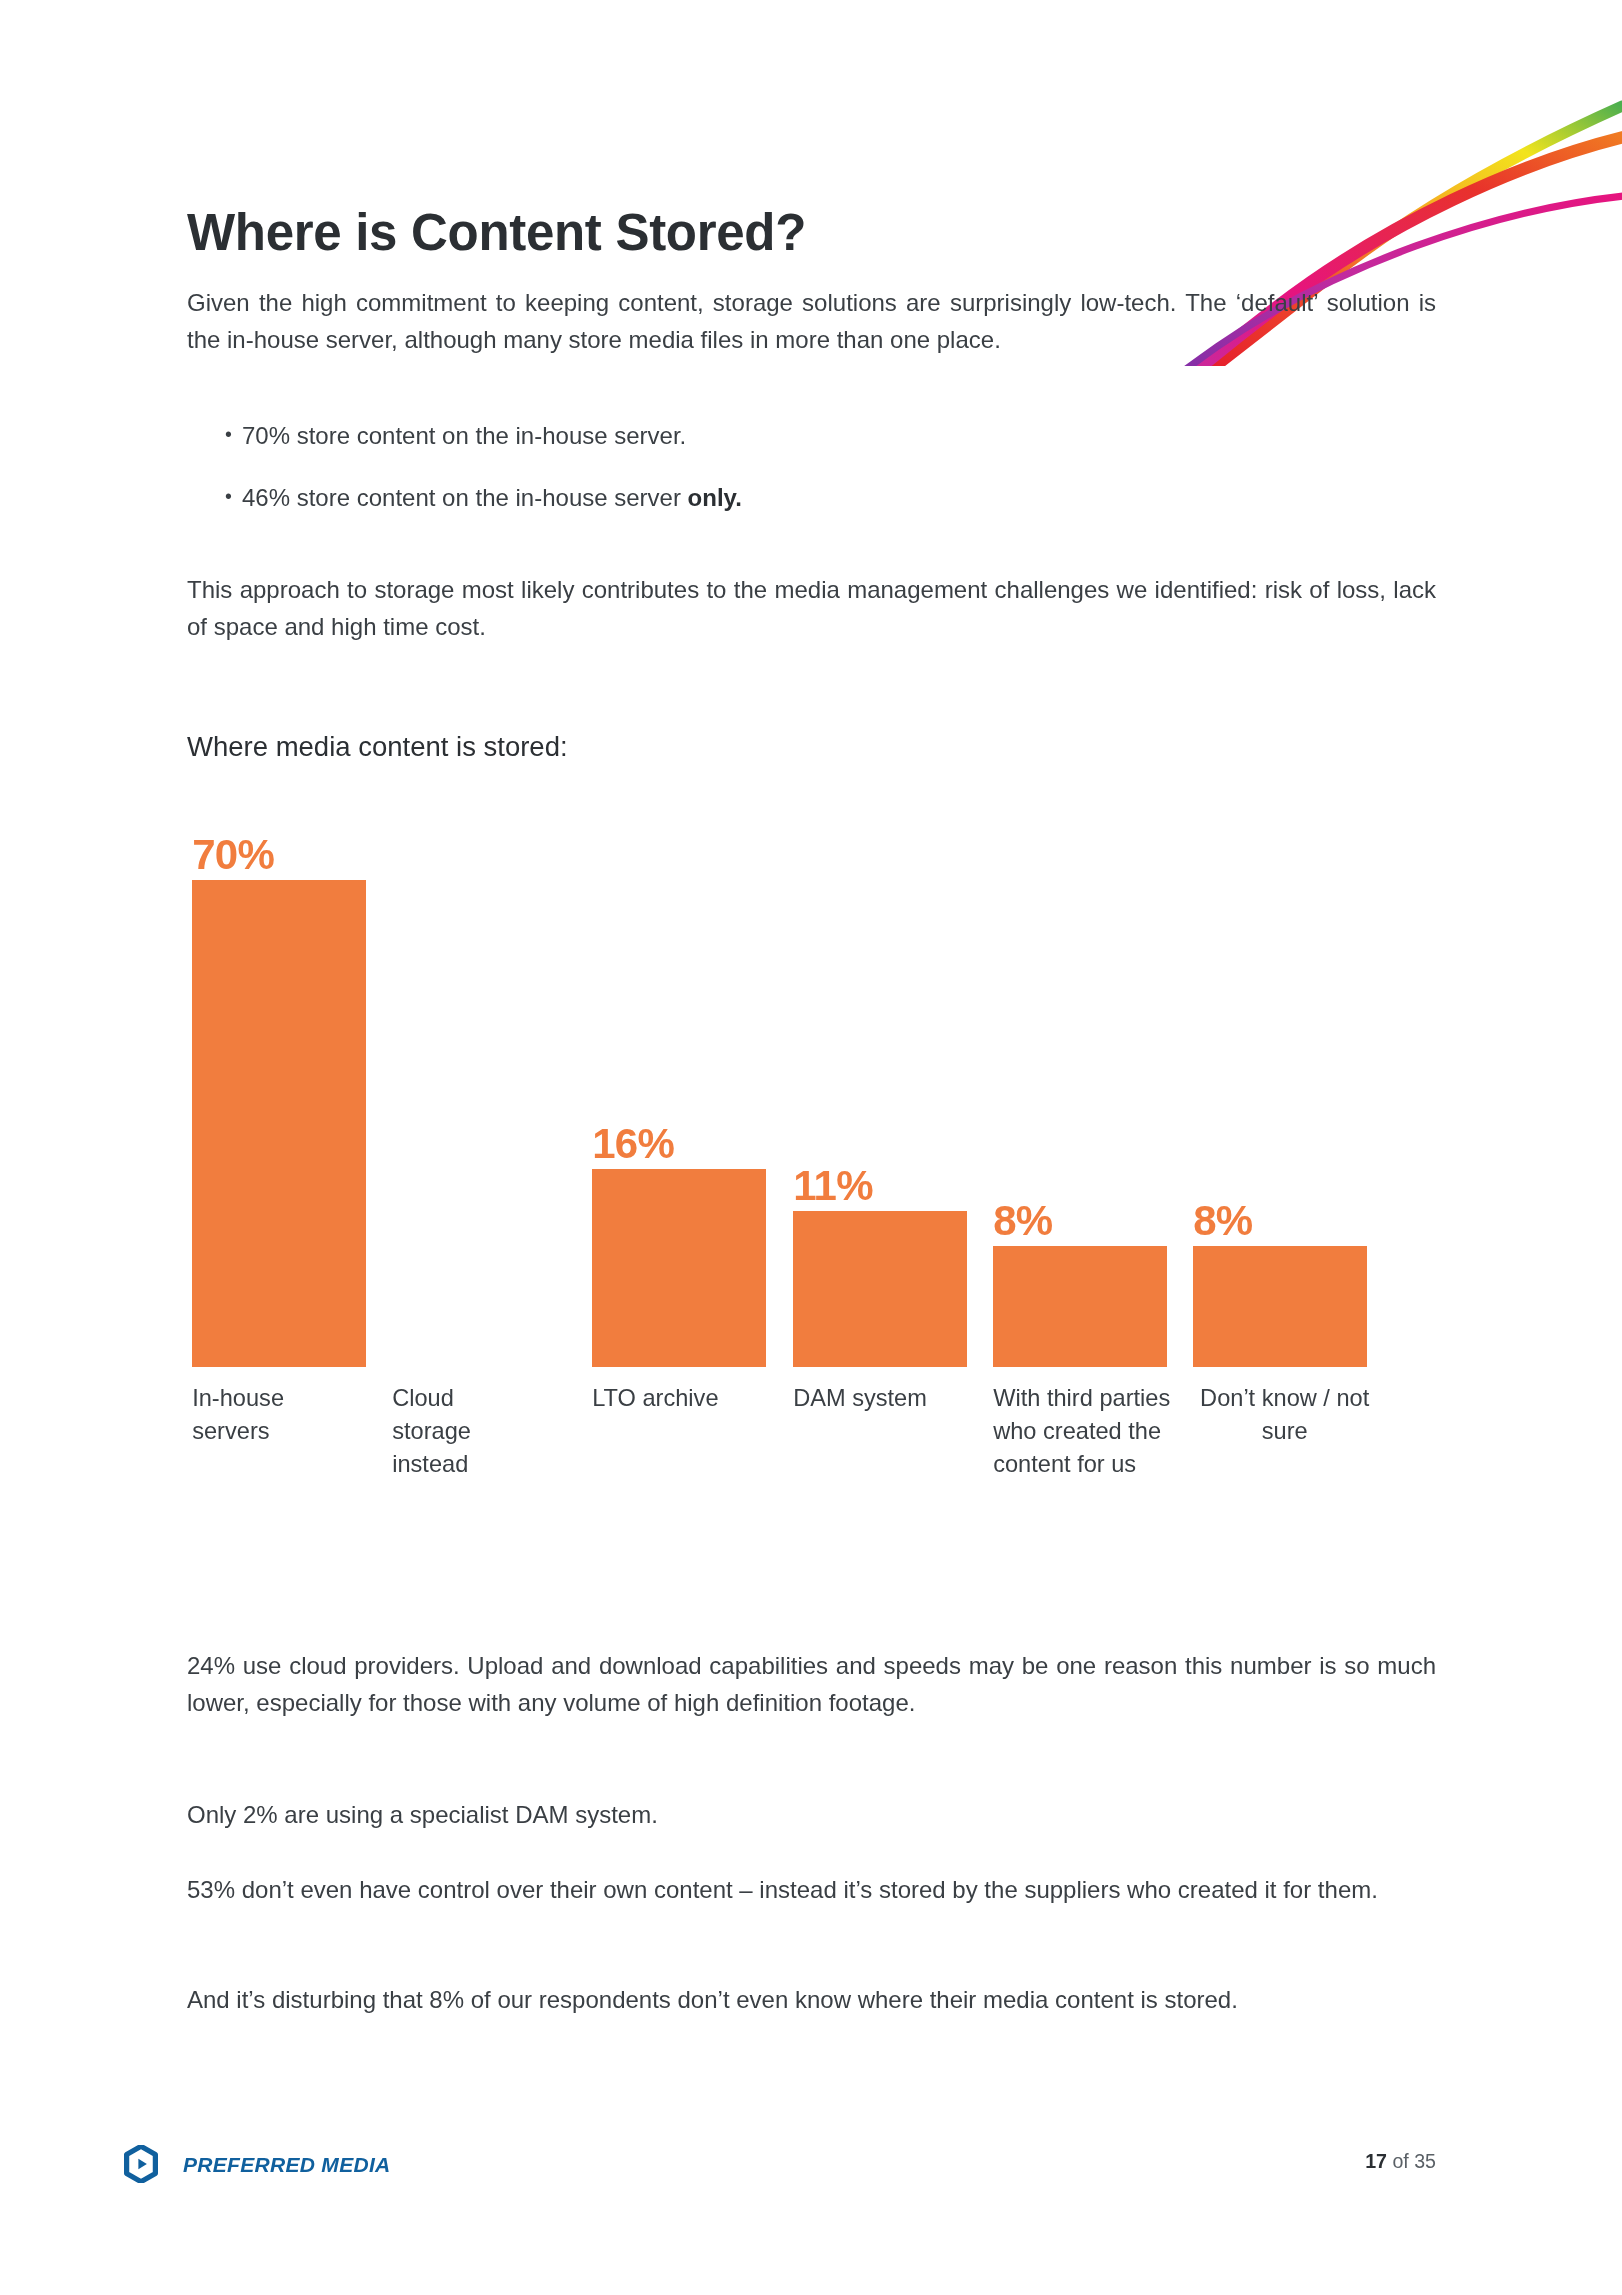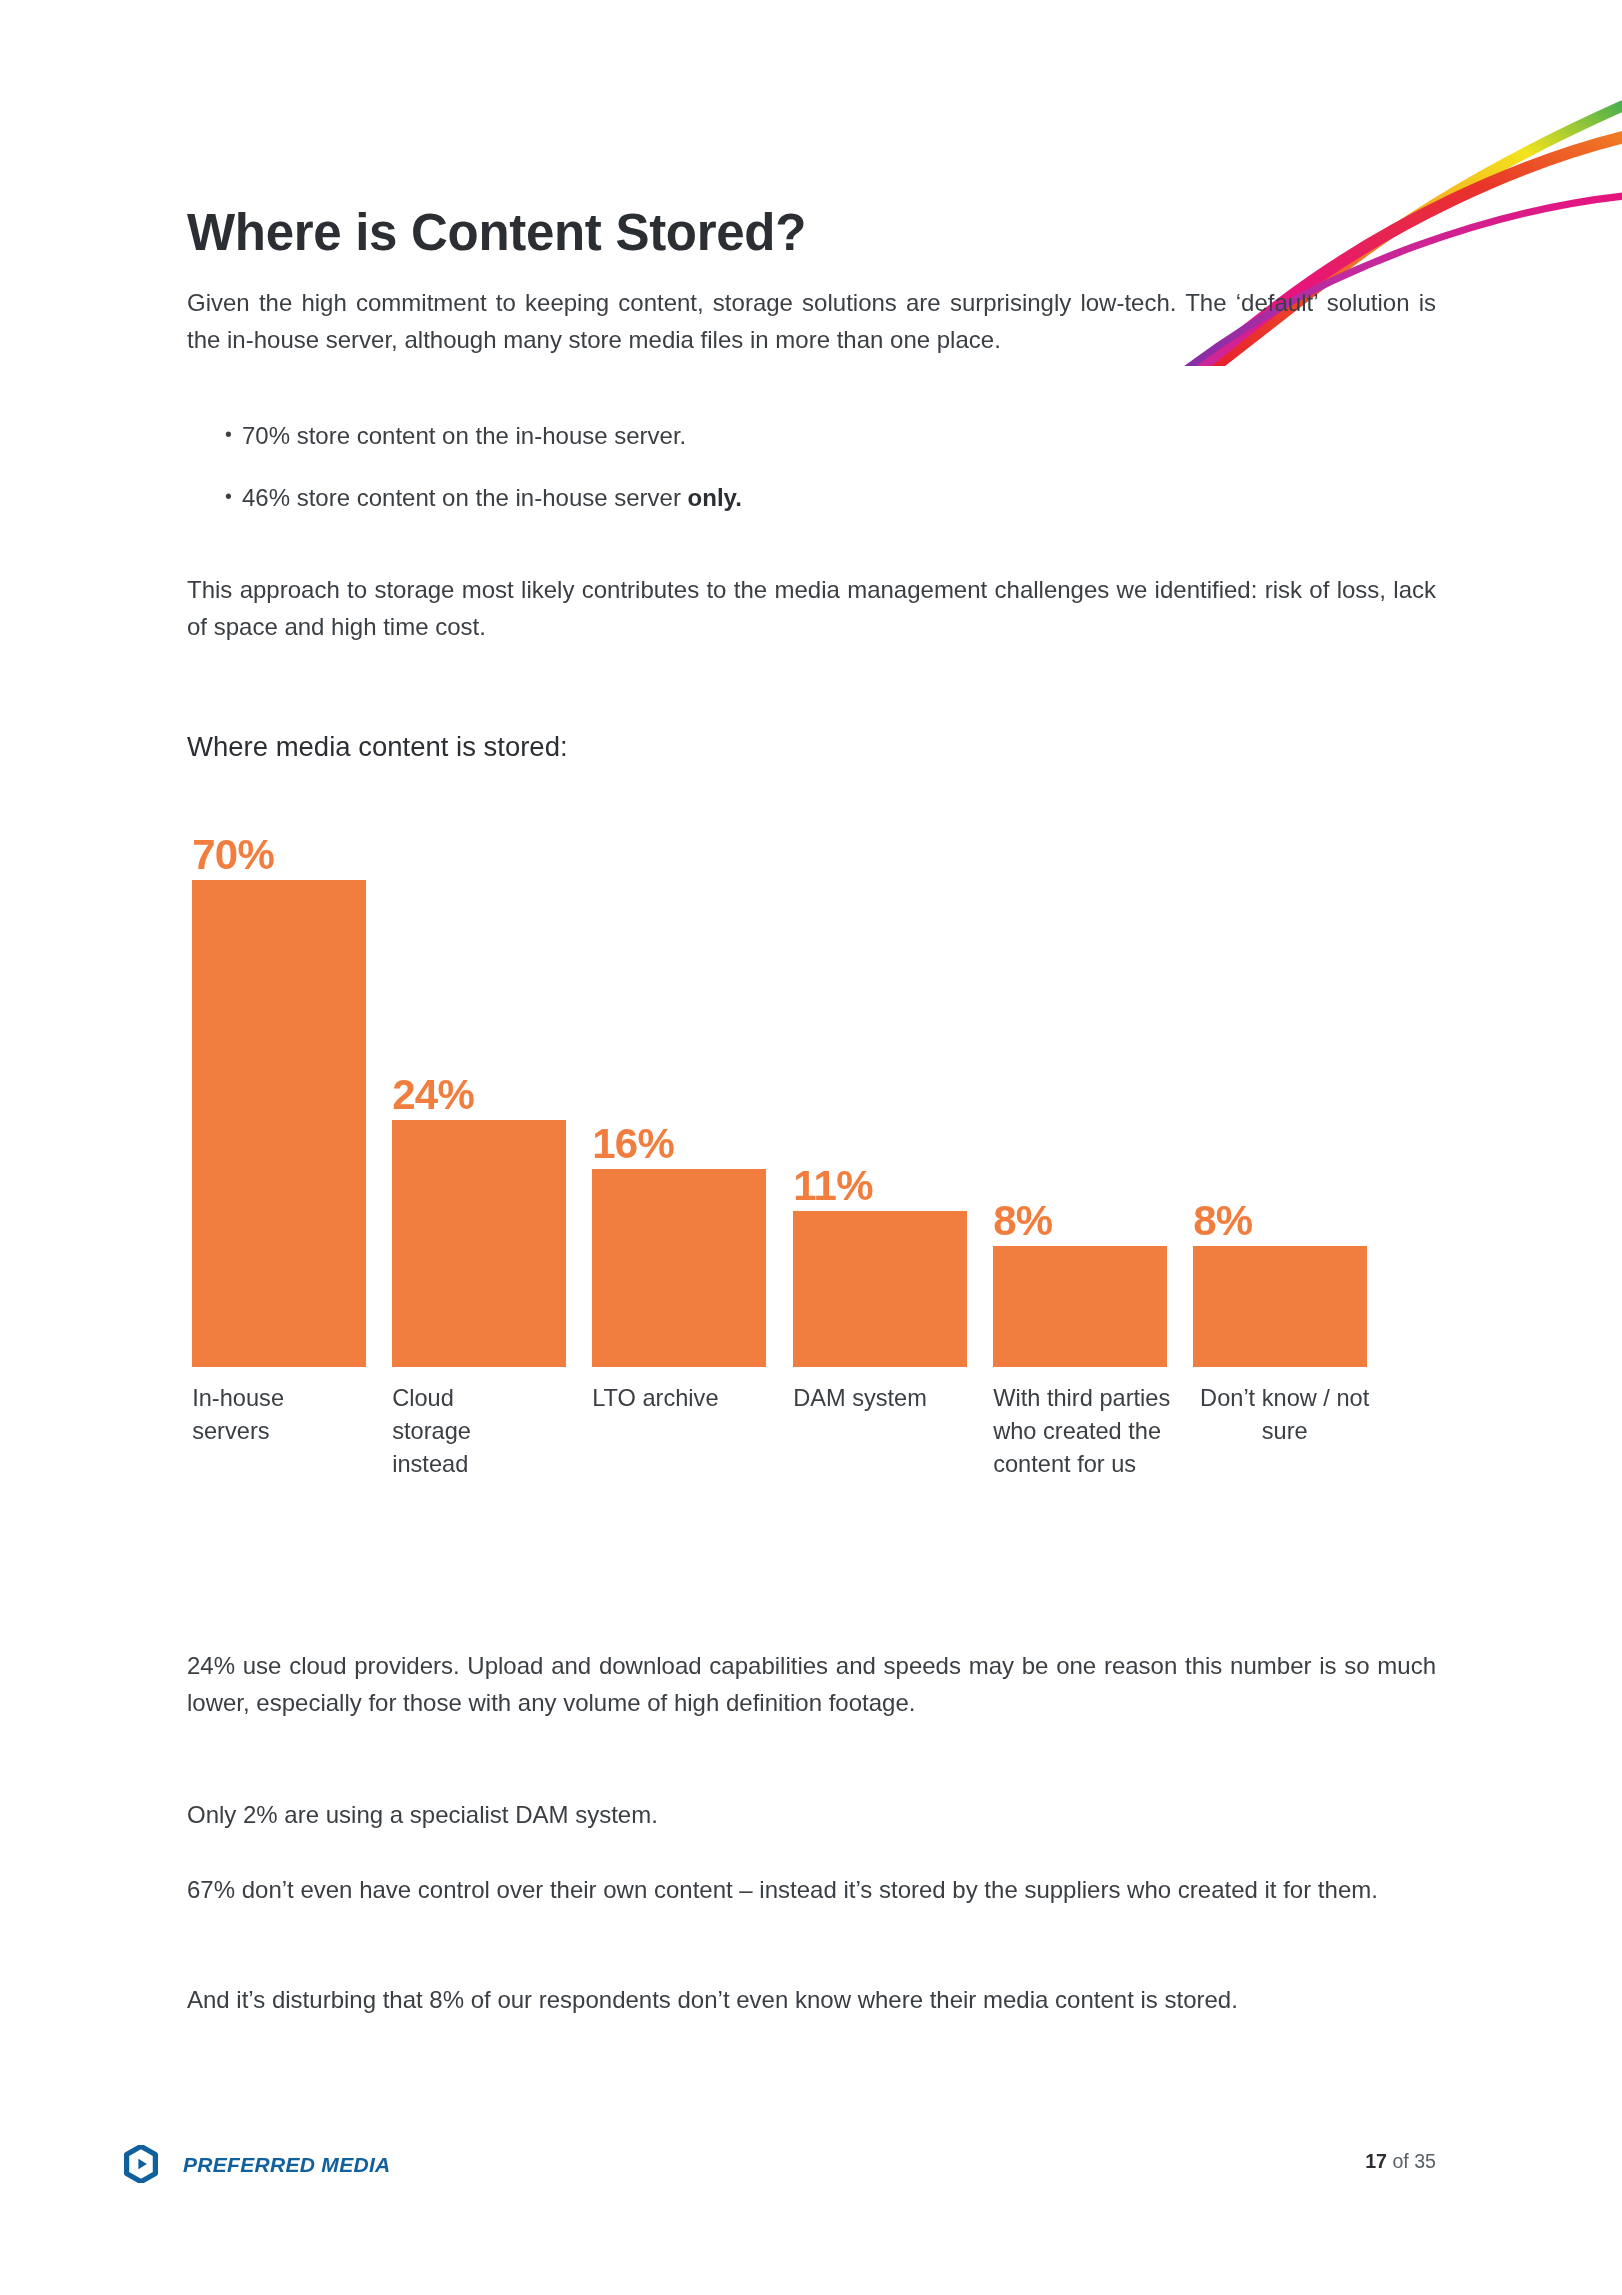--- a/index.html
+++ b/index.html
@@ -244,24 +244,20 @@
   <h2 class="chart-heading">Where media content is stored:</h2>
 
   <div class="chart">
     <div class="chart-plot">
 
       <div class="bar-col" style="left:0px;">
         <div class="bar-rect" style="height:487px;"></div>
         <div class="bar-value" style="bottom:487px;">70%</div>
       </div>
 
-      <div class="bar-col" style="left:200px;">
-        <div class="bar-rect" style="height:247px;"></div>
-        <div class="bar-value" style="bottom:247px;">24%</div>
-      </div>
 
       <div class="bar-col" style="left:400px;">
         <div class="bar-rect" style="height:198px;"></div>
         <div class="bar-value" style="bottom:198px;">16%</div>
       </div>
 
       <div class="bar-col" style="left:601px;">
         <div class="bar-rect" style="height:156px;"></div>
         <div class="bar-value" style="bottom:156px;">11%</div>
       </div>
@@ -283,21 +279,21 @@
       <div class="axis-label" style="left:200px; width:131px;">Cloud storage instead</div>
       <div class="axis-label" style="left:400px; width:183px;">LTO archive</div>
       <div class="axis-label" style="left:601px; width:190px;">DAM system</div>
       <div class="axis-label" style="left:801px;width:178px;">With third parties who created the content for us</div>
       <div class="axis-label" style="left:1001px;width:183px;text-align:center;">Don’t know / not sure</div>
     </div>
   </div>
 
   <p class="para p-b1">24% use cloud providers. Upload and download capabilities and speeds may be one reason this number is so much lower, especially for those with any volume of high definition footage.</p>
   <p class="para noj p-b2">Only 2% are using a specialist DAM system.</p>
-  <p class="para noj p-b3">67% don’t even have control over their own content – instead it’s stored by the suppliers who created it for them.</p>
+  <p class="para noj p-b3">53% don’t even have control over their own content – instead it’s stored by the suppliers who created it for them.</p>
   <p class="para noj p-b4">And it’s disturbing that 8% of our respondents don’t even know where their media content is stored.</p>
 
   <div class="logo">
     <span>
       <svg class="logo-mark" viewBox="0 0 52 58" xmlns="http://www.w3.org/2000/svg" aria-hidden="true">
         <path d="M26 2 L48 14.5 L48 43.5 L26 56 L4 43.5 L4 14.5 Z" fill="none" stroke="#10609E" stroke-width="8" stroke-linejoin="round"></path>
         <path d="M22 21 L35 29 L22 37 Z" fill="#10609E"></path>
       </svg>
     </span>
     <span class="logo-word">PREFERRED MEDIA</span>

